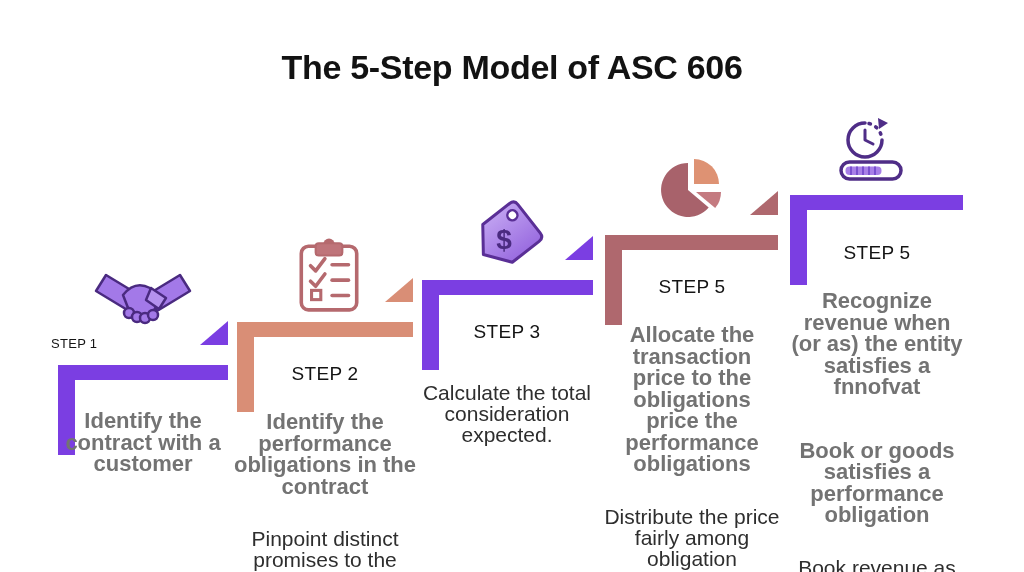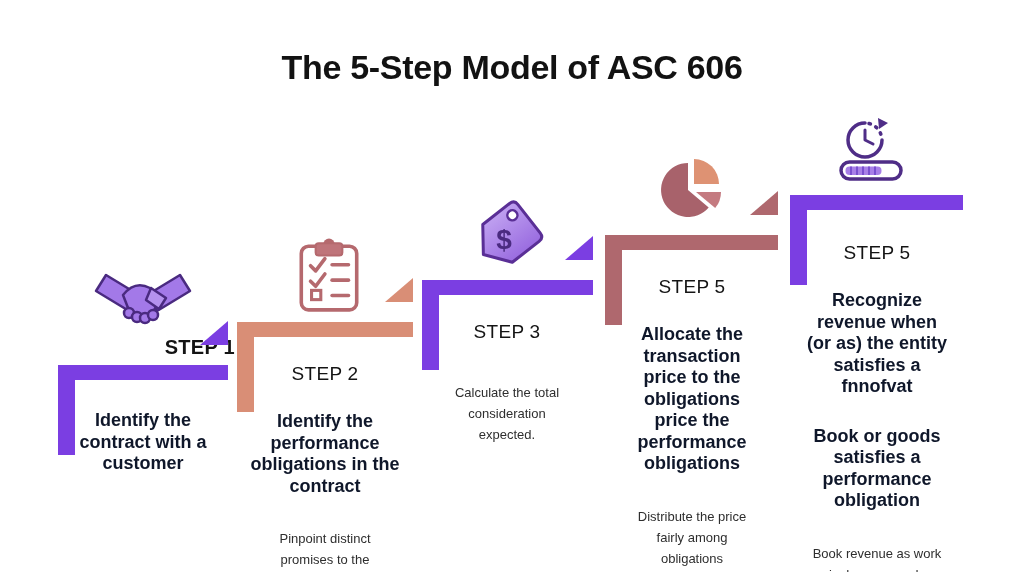--- a/index.html
+++ b/index.html
@@ -22,25 +22,25 @@
   }
   .c-purple{border-color:#7B3EE2;background-color:#7B3EE2;}
   .c-salmon{border-color:#D98E76;background-color:#D98E76;}
   .c-mauve{border-color:#AF686E;background-color:#AF686E;}
   .lshape.c-purple,.lshape.c-salmon,.lshape.c-mauve{background:transparent;}
   .iconbox{position:absolute;}
   .texts{
     position:absolute;width:184px;text-align:center;white-space:pre-line;
   }
   .step-label{font-size:19px;font-weight:normal;letter-spacing:0.3px;color:#141414;margin-bottom:8px;}
-  .t1,.t2{font-size:18px;font-weight:bold;line-height:21.5px;color:#0f172a;}
-  .t2{margin-top:10px;text-align:center;}
-  .desc{font-size:13px;line-height:21px;color:#2e2e2e;margin-top:13px;}
-  .s1-label{position:absolute;left:51px;top:336px;width:184px;text-align:right;
-    font-size:20px;font-weight:bold;letter-spacing:0.3px;color:#141414;}
+  .t1,.t2{font-size:22px;font-weight:bold;line-height:21.5px;color:#737373;}
+  .t2{margin-top:24px;text-align:center;}
+  .desc{font-size:21px;line-height:21px;color:#2e2e2e;margin-top:13px;}
+  .s1-label{position:absolute;left:51px;top:336px;width:184px;text-align:left;
+    font-size:13px;font-weight:normal;letter-spacing:0.3px;color:#141414;}
   
   .s1-l{left:58px;top:365px;width:170px;}  .s1-tri{left:200px;top:321px;}
   .s1-icon{left:93px;top:267px;}           .s1-texts{left:51px;top:392px;}
   .s2-l{left:237px;top:322px;width:176px;} .s2-tri{left:385px;top:278px;}
   .s2-icon{left:296px;top:236px;}          .s2-texts{left:233px;top:345px;}
   .s3-l{left:422px;top:280px;width:171px;} .s3-tri{left:565px;top:236px;}
   .s3-icon{left:469px;top:196px;}          .s3-texts{left:415px;top:303px;}
   .s4-l{left:605px;top:235px;width:173px;} .s4-tri{left:750px;top:191px;}
   .s4-icon{left:654px;top:150px;}          .s4-texts{left:600px;top:258px;}
   .s5-l{left:790px;top:195px;width:173px;}
@@ -146,21 +146,21 @@
       <div class="step-label">STEP 5</div>
       <div class="t1">Allocate the
 transaction
 price to the
 obligations
 price the
 performance
 obligations</div>
       <div class="desc">Distribute the price
 fairly among
-obligations</div>
+obligation</div>
     </div>
   </div>
 
   <div class="step">
     <div class="iconbox s5-icon">
       <svg width="84" height="74" viewBox="0 0 84 72">
         <path d="M30,8 A17,17 0 1 0 47,25" fill="none" stroke="#4F2D87" stroke-width="3.5" stroke-linecap="round"></path>
         <path d="M34,8.5 A17,17 0 0 1 46.6,22" fill="none" stroke="#4F2D87" stroke-width="3.5" stroke-linecap="round" stroke-dasharray="1.5 6"></path>
         <polygon points="43,3 53,8 44,14" fill="#4F2D87"></polygon>
         <path d="M30,15 V25 L38,29" stroke="#4F2D87" stroke-width="3" fill="none" stroke-linecap="round" stroke-linejoin="round"></path>

